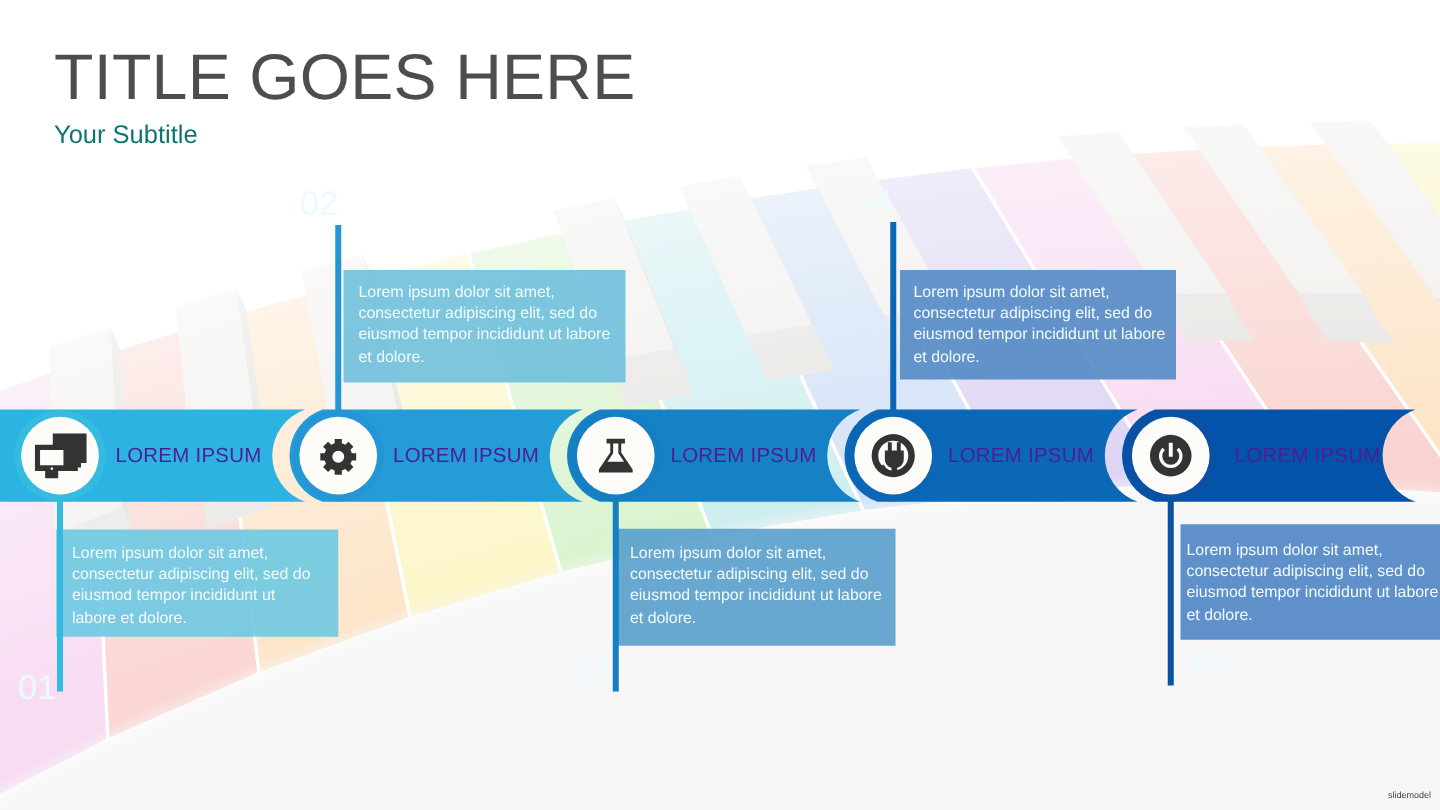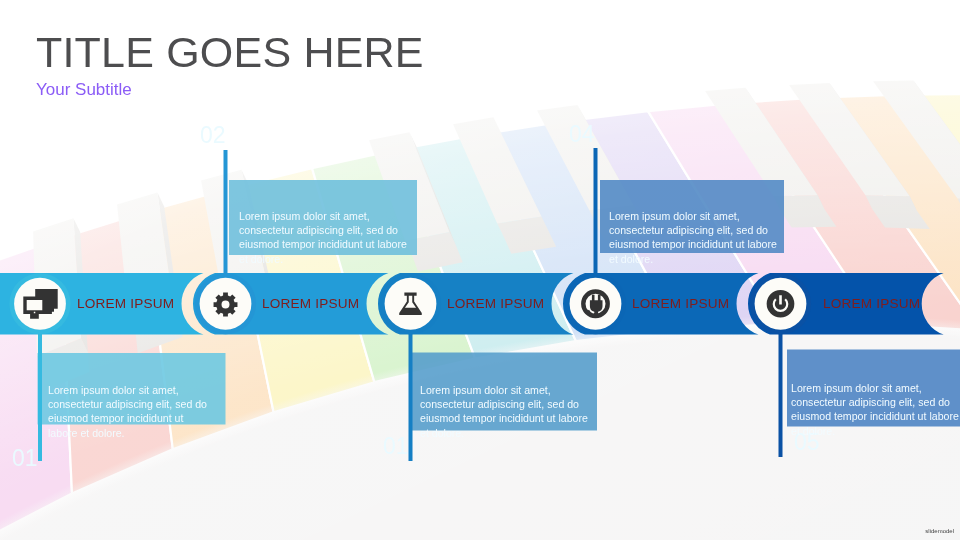--- a/index.html
+++ b/index.html
@@ -1,24 +1,24 @@
 <!DOCTYPE html>
 <html><head>
 <meta charset="utf-8">
 <style>
   html,body{margin:0;padding:0;}
   body{width:960px;height:540px;overflow:hidden;background:#fff;
        font-family:"Liberation Sans",sans-serif;}
   .slide{position:relative;width:960px;height:540px;overflow:hidden;background:#ffffff;}
   .title{position:absolute;left:36px;top:31px;font-size:43px;color:#4d4d4f;
          letter-spacing:0.2px;line-height:1;white-space:nowrap;}
-  .subtitle{position:absolute;left:36px;top:81px;font-size:17px;color:#8b5cf6;
+  .subtitle{position:absolute;left:36px;top:81px;font-size:17px;color:#0f766e;
             line-height:1;white-space:nowrap;}
-  .body-text{position:absolute;font-size:10.6px;line-height:14.2px;color:#f2fbff;margin-top:21px;}
-  .step-label{position:absolute;font-size:13.6px;color:#7f1d1d;letter-spacing:0.2px;
+  .body-text{position:absolute;font-size:10.6px;line-height:14.2px;color:#f2fbff;}
+  .step-label{position:absolute;font-size:13.6px;color:#4c1d95;letter-spacing:0.2px;
               white-space:nowrap;}
   .num{position:absolute;font-size:23px;color:#eafaff;}
   .wm{position:absolute;right:6px;bottom:6px;font-size:6px;color:#222;opacity:0.85;}
 </style>
 </head>
 <body>
 
 <div class="slide">
   <svg id="bg" width="960" height="540" viewBox="0 0 960 540" style="position:absolute;left:0;top:0">
       <defs>

